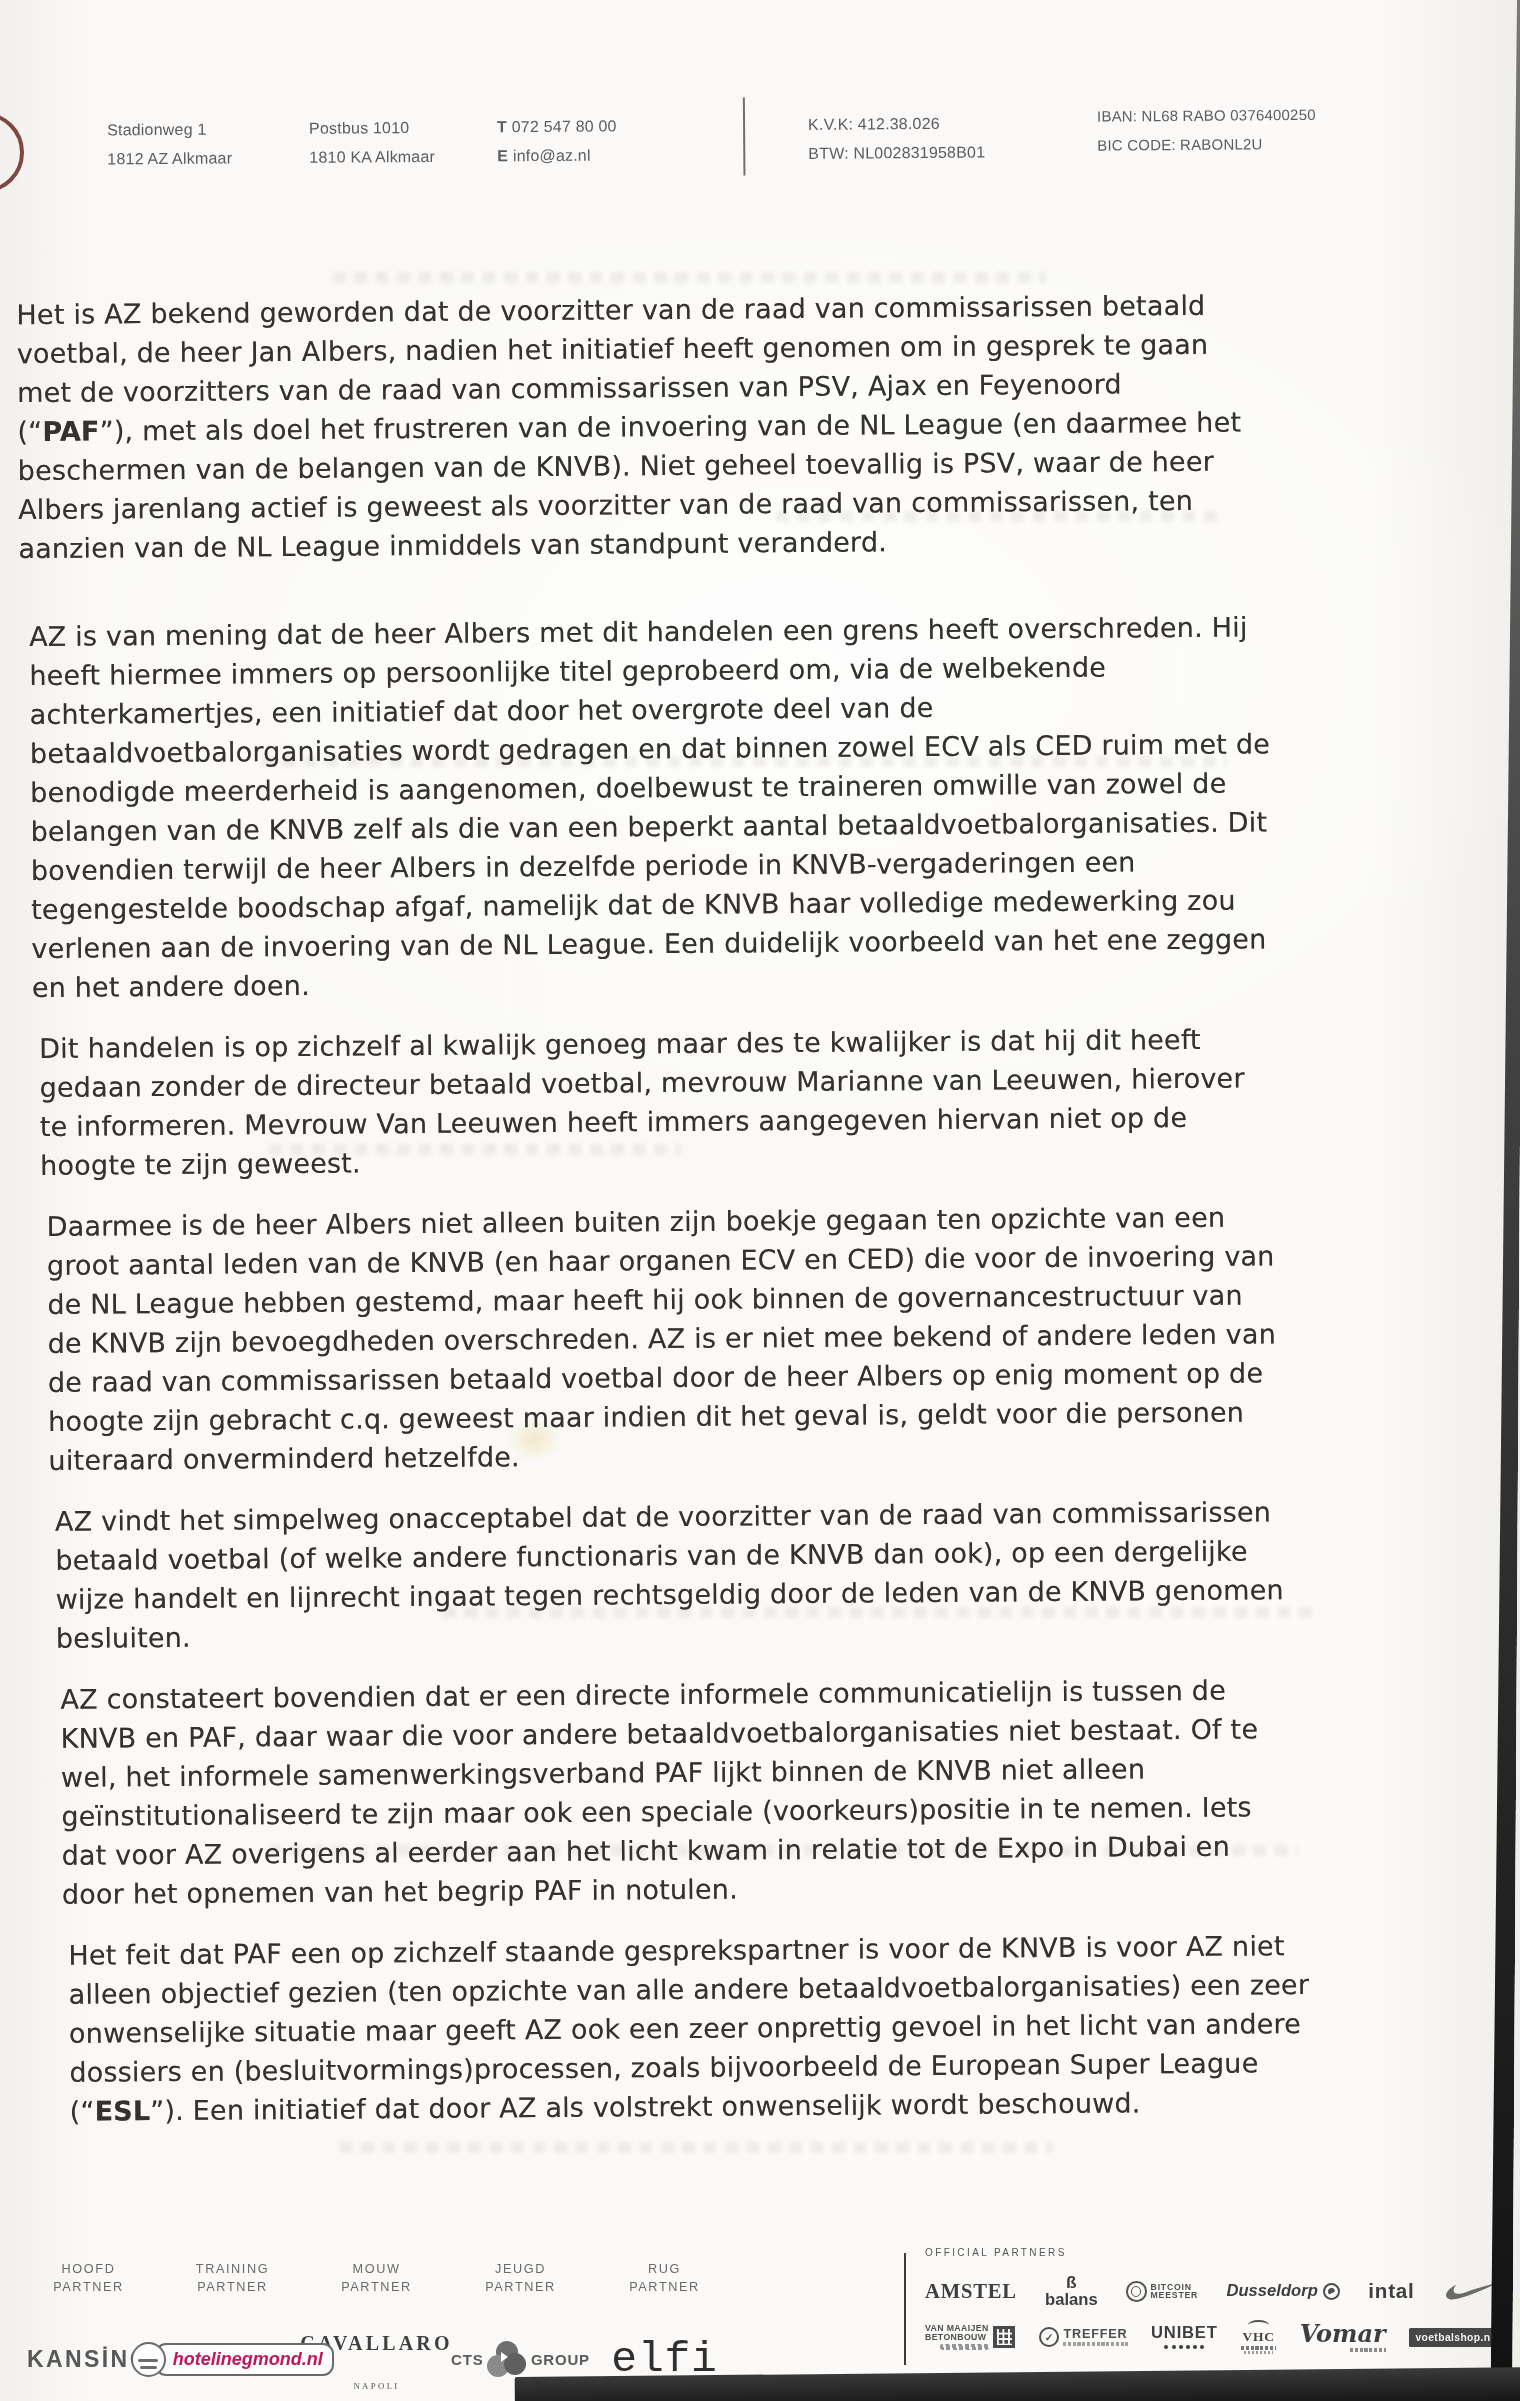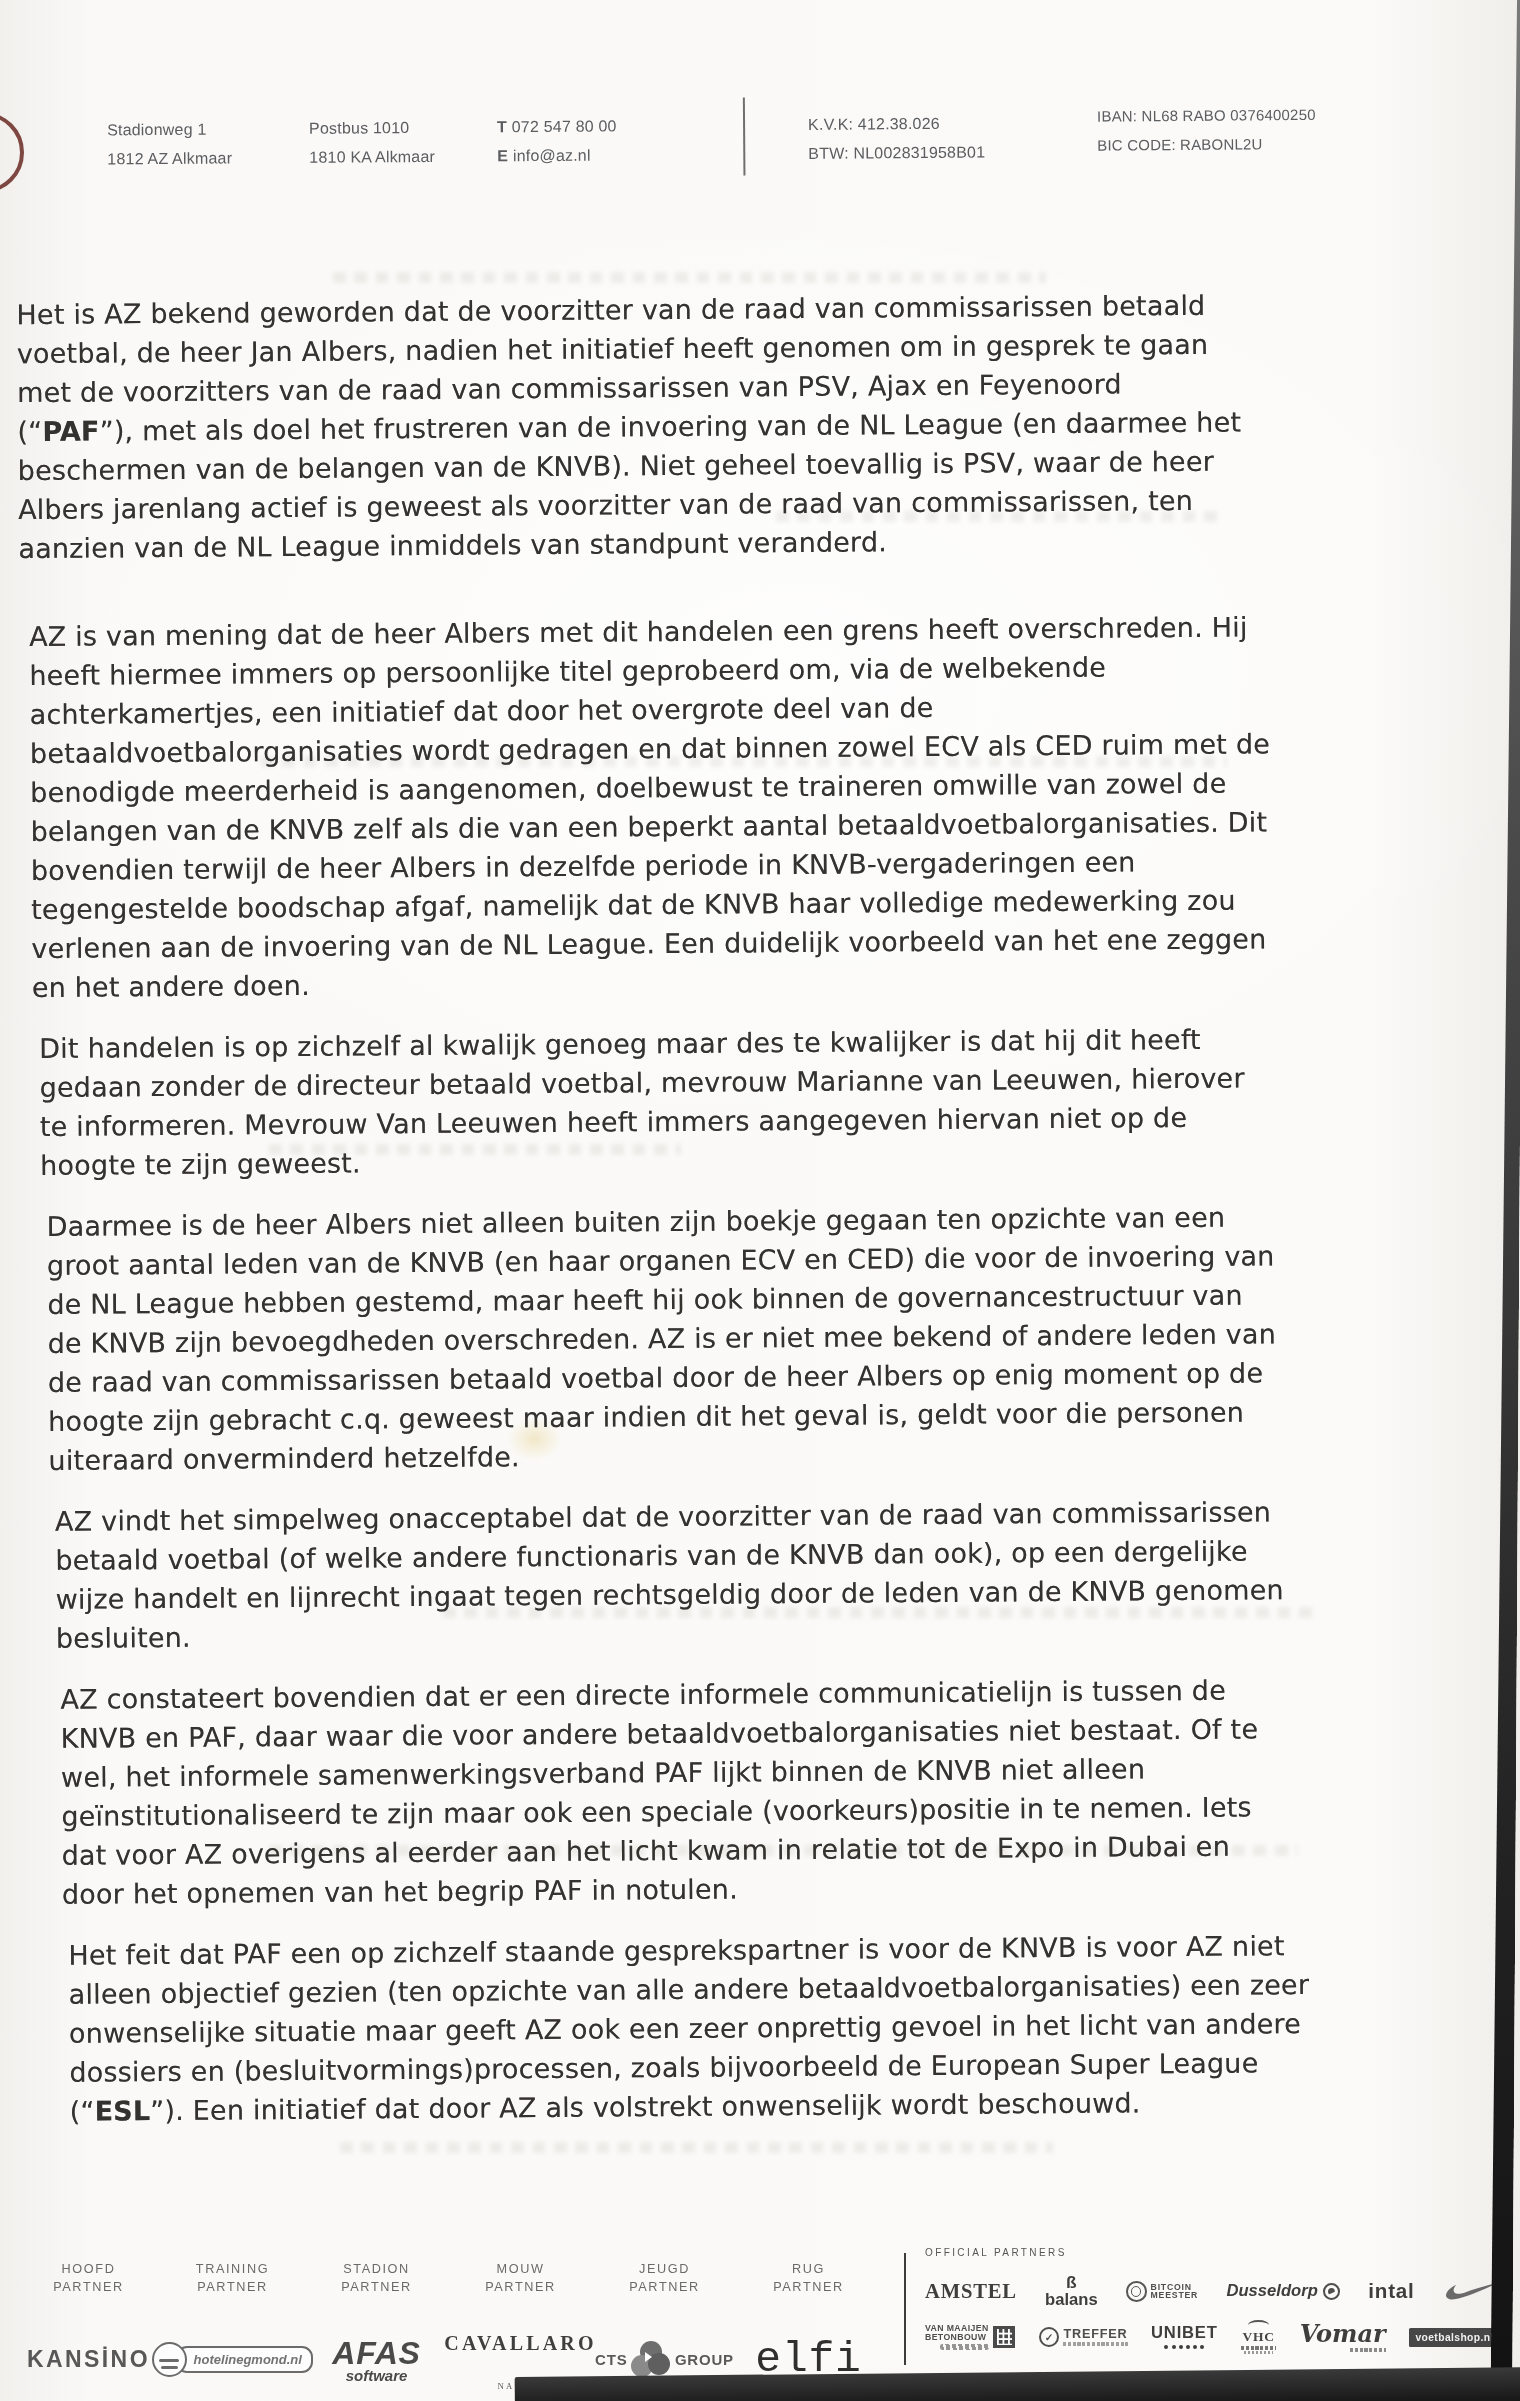--- a/index.html
+++ b/index.html
@@ -70,21 +70,21 @@
 
   .kansino{font-weight:bold; font-size:23px; letter-spacing:2.4px; color:#585858;}
   .hotel{position:relative; display:inline-flex; align-items:center;}
   .hotel-circle{width:35px; height:35px; border:2.4px solid #6b6b6b; border-radius:50%; background:#fdfdfd;
     position:relative; z-index:2; box-sizing:border-box;}
   .hotel-circle:before{content:""; position:absolute; left:5.5px; right:5.5px; top:14.3px; height:3.2px;
     background:#6b6b6b; border-radius:1.6px;}
   .hotel-circle:after{content:""; position:absolute; left:7.1px; right:7.1px; top:21.4px; height:3.2px;
     background:#6b6b6b; border-radius:1.6px;}
   .hotel-pill{border:2.4px solid #6b6b6b; border-radius:11px; padding:4px 9.5px 4px 16px; margin-left:-11px;
-    font-weight:bold; font-style:italic; font-size:13px; color:#737373; background:#fdfdfd; white-space:nowrap;}
+    font-weight:bold; font-style:italic; font-size:18px; color:#be185d; background:#fdfdfd; white-space:nowrap;}
   .afas{display:flex; flex-direction:column; align-items:center; line-height:1;}
   .afas-main{font-weight:bold; font-style:italic; font-size:32px; color:#4a4a4a; letter-spacing:0.8px;}
   .afas-sub{font-style:italic; font-weight:bold; font-size:15px; color:#4a4a4a; margin-top:-1.6px;}
   .cavallaro{display:flex; flex-direction:column; align-items:center;gap:24px;}
   .cav-main{font-family:"Liberation Serif", serif; font-size:20px; letter-spacing:3.2px; color:#3f3f3f; font-weight:bold;}
   .cav-sub{font-family:"Liberation Serif", serif; font-size:8.7px; letter-spacing:2.4px; color:#555; margin-top:1.6px;}
   .cts{display:flex; align-items:center; gap:3.2px; font-weight:bold; font-size:15px; color:#5a5a5a; letter-spacing:0.8px;}
   .cts-circles{position:relative; width:41px; height:38px; display:inline-block;}
   .cts-circles i{position:absolute; width:22px; height:22px; border-radius:50%; background:#7d7d7d; display:block;}
   .cts-circles i:nth-child(1){left:9.5px; top:0; background:#6e6e6e;}
@@ -250,27 +250,20 @@
       </div>
 
       <div class="pcol">
         <div class="plabel">TRAINING PARTNER</div>
         <div class="plogo-wrap hotel">
           <span class="hotel-circle"></span>
           <span class="hotel-pill">hotelinegmond.nl</span>
         </div>
       </div>
 
-      <div class="pcol">
-        <div class="plabel">STADION PARTNER</div>
-        <div class="plogo-wrap afas">
-          <div class="afas-main">AFAS</div>
-          <div class="afas-sub">software</div>
-        </div>
-      </div>
 
       <div class="pcol">
         <div class="plabel">MOUW PARTNER</div>
         <div class="plogo-wrap cavallaro">
           <div class="cav-main">CAVALLARO</div>
           <div class="cav-sub">NAPOLI</div>
         </div>
       </div>
 
       <div class="pcol">

